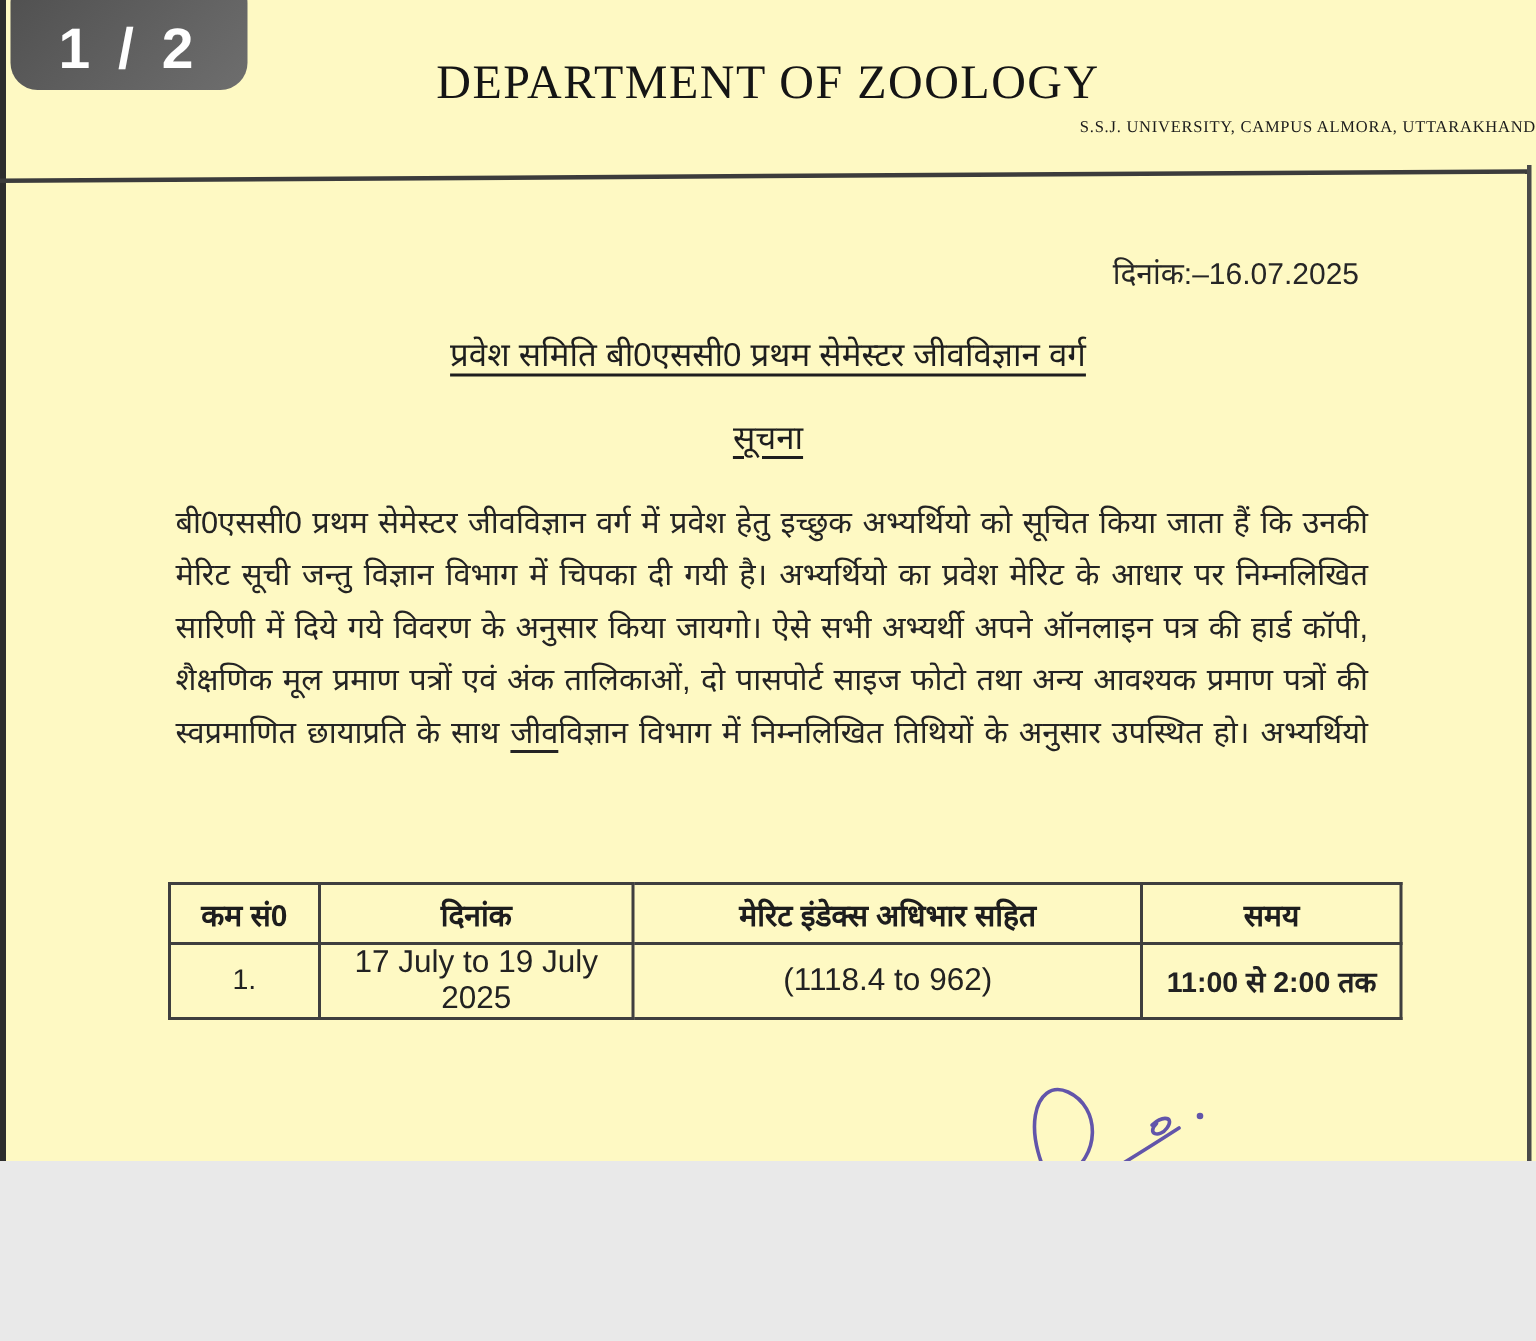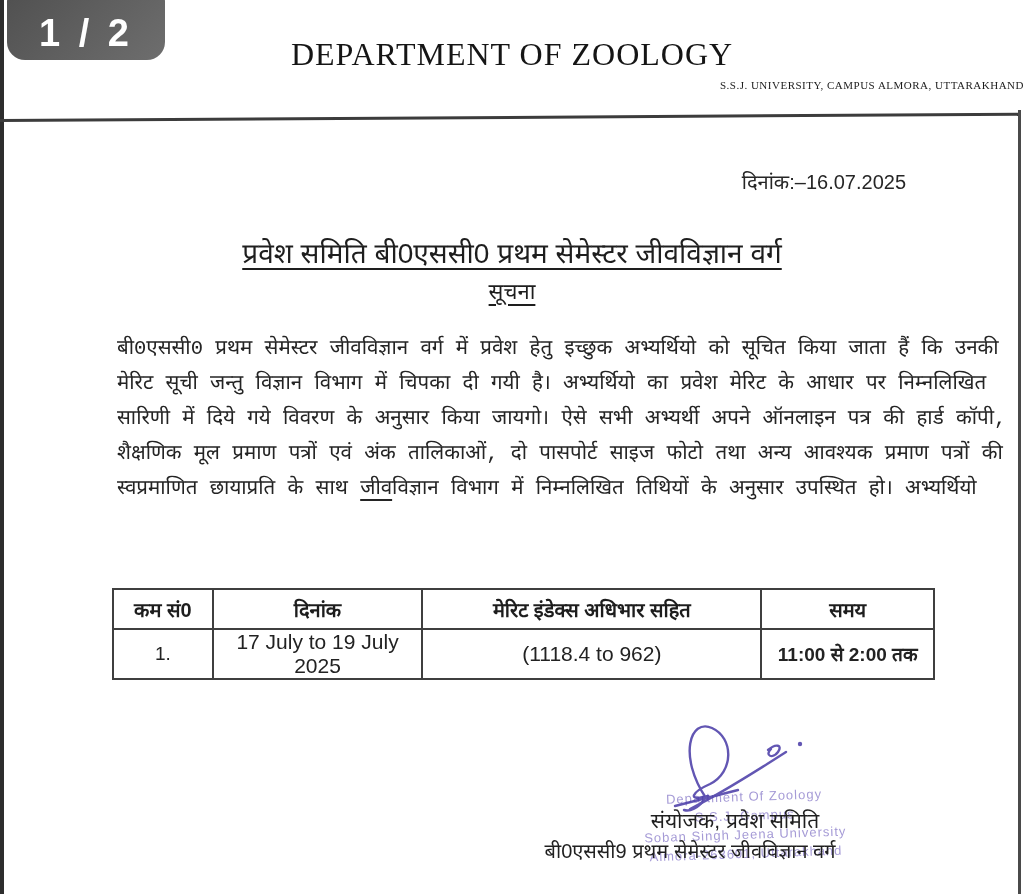--- a/index.html
+++ b/index.html
@@ -1,36 +1,36 @@
 <!DOCTYPE html>
 <html><head>
 <meta charset="utf-8">
 <style>
   html,body{margin:0;padding:0;background:#e9e9e9;}
-  .page{position:relative;width:1024px;height:894px;background:#ffffff;overflow:hidden;
+  .page{position:relative;width:1024px;height:774px;background:#fef9c3;overflow:hidden;
         font-family:"Liberation Sans","DejaVu Sans",sans-serif;color:#222;}
   .left-edge{position:absolute;left:0;top:0;width:4px;height:894px;background:#2d2d2d;}
   .right-edge{position:absolute;left:1018px;top:110px;width:3px;height:784px;background:#4a4a4a;}
   .hdr-rule{position:absolute;left:0;top:119px;width:1019px;height:3px;background:#3c3c3c;
             transform:rotate(-0.35deg);transform-origin:left center;}
   .badge{position:absolute;left:7px;top:-16px;width:158px;height:76px;border-radius:18px;
          background:linear-gradient(135deg,#4f4f4f,#6e6e6e);display:flex;justify-content:center;
          align-items:flex-end;padding-bottom:8px;box-sizing:border-box;}
   .badge span{color:#fff;font-size:38px;font-weight:bold;letter-spacing:4px;line-height:1;}
   .hdr-title{position:absolute;left:0;top:36px;width:1024px;text-align:center;
              font-family:"Liberation Serif","DejaVu Serif",serif;font-size:32px;color:#151515;
              letter-spacing:1px;}
   .hdr-sub{position:absolute;left:0;top:79px;width:1024px;text-align:right;
            font-family:"Liberation Serif","DejaVu Serif",serif;font-size:11px;color:#1c1c1c;
            letter-spacing:0.5px;}
   .date{position:absolute;top:168px;right:118px;font-size:20px;color:#262626;}
-  .doc-title{position:absolute;left:0;top:220px;width:1024px;text-align:center;font-size:28px;color:#1e1e1e;margin-top:13px;}
+  .doc-title{position:absolute;left:0;top:220px;width:1024px;text-align:center;font-size:22px;color:#1e1e1e;}
   .doc-heading{position:absolute;left:0;top:275px;width:1024px;text-align:center;font-size:22px;color:#1e1e1e;}
   .u{text-decoration:underline;text-underline-offset:5px;text-decoration-thickness:1.5px;}
-  .para{position:absolute;left:117px;top:331px;width:795px;font-size:20.5px;color:#242424;font-family:Liberation Mono, monospace;}
+  .para{position:absolute;left:117px;top:331px;width:795px;font-size:20.5px;color:#242424;}
   .jline{height:35px;line-height:35px;text-align:justify;text-align-last:justify;white-space:nowrap;}
   .lline{height:35px;line-height:35px;text-align:left;}
   table.sched{position:absolute;left:112px;top:588px;width:823px;border-collapse:collapse;}
   table.sched th,table.sched td{border:2px solid #3f3f3f;text-align:center;padding:0;}
   table.sched th{height:38px;font-size:20px;font-weight:bold;color:#1d1d1d;border-radius:11px;}
   table.sched td{height:40px;color:#222;}
   td.c-sn{font-size:19px;}
   td.c-date,td.c-merit{font-family:Liberation Sans, sans-serif;font-size:21px;}
   td.c-time{font-size:19px;font-weight:bold;}
   .stamp{position:absolute;left:595px;top:787px;width:300px;text-align:center;color:#8f82cc;

